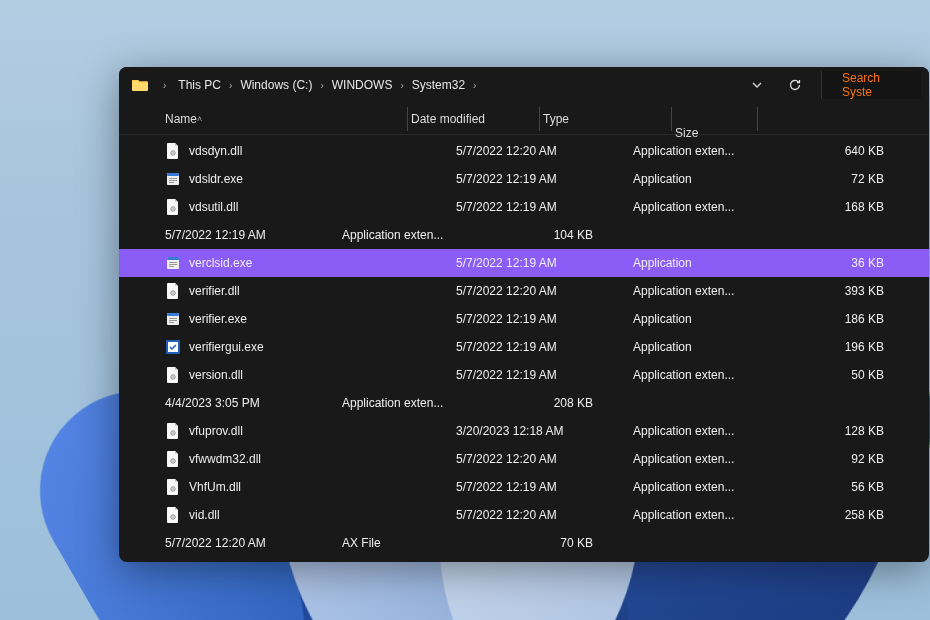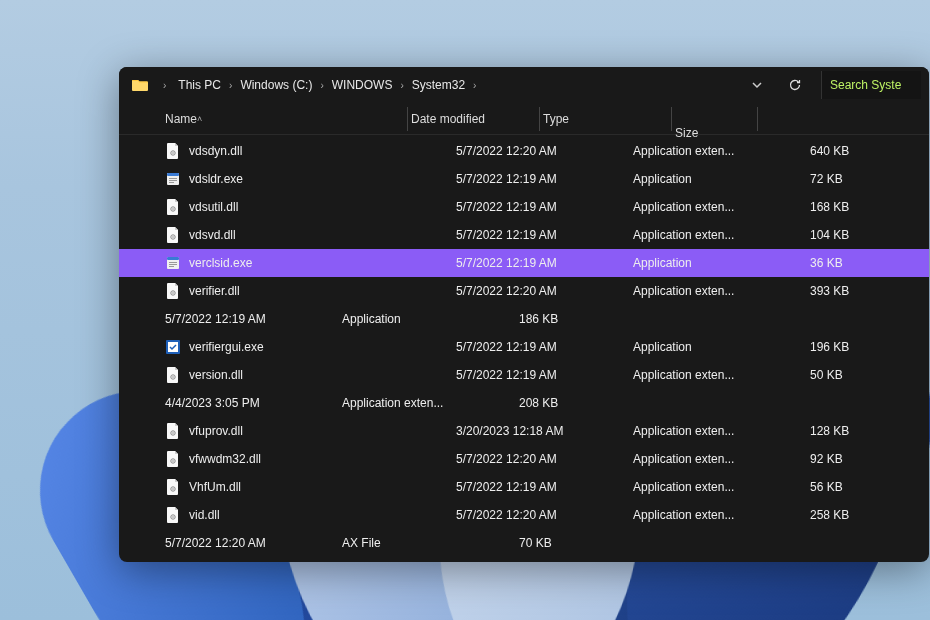--- a/index.html
+++ b/index.html
@@ -55,22 +55,22 @@
       color: #e8e8e8;
     }
     .crumb { padding: 2px 2px; cursor: default; }
     .chev { padding: 0 6px; color: #aaa; font-size: 10px; }
     .ab-right { display: flex; align-items: center; gap: 10px; }
     .ab-btn { width: 28px; height: 28px; display: flex; align-items: center; justify-content: center; color: #ddd; cursor: pointer; }
     .searchbox {
       width: 100px; height: 28px;
       background: #141414; border-left: 1px solid #333;
       display: flex; align-items: center;
-      padding: 0 8px;
-      font-size: 12px; color: #bef264;
+      padding: 0 20px;
+      font-size: 12px; color: #f97316;
       margin-left: 8px;
     }
     .columns {
       height: 32px;
       display: flex;
       align-items: center;
       padding-left: 46px;
       font-size: 12px;
       color: #ddd;
       border-bottom: 1px solid #2a2a2a;
@@ -95,21 +95,21 @@
       font-size: 12px;
       color: #eee;
       gap: 45px;
     }
     .row.selected {
       background: #8b5cf6;
     }
     .cell-name { width: 246px; display: flex; align-items: center; gap: 8px; }
     .cell-date { width: 132px; }
     .cell-type { width: 132px; white-space: nowrap; overflow: hidden; text-overflow: ellipsis; }
-    .cell-size { width: 86px; text-align: left; padding-right: 12px; }
+    .cell-size { width: 86px; text-align: right; padding-right: 12px; }
     .file-icon { width: 16px; height: 16px; display: flex; align-items: center; justify-content: center; flex-shrink: 0; }
     .file-icon svg { width: 14px; height: 16px; }
   </style>
 </head>
 <body>
 
 <div class="wallpaper-shape ws1"></div>
 <div class="wallpaper-shape ws2"></div>
 <div class="wallpaper-shape ws3"></div>
 <div class="wallpaper-shape ws4"></div>
@@ -212,31 +212,20 @@
               <circle cx="7" cy="10" r="0.8" fill="#888"></circle>
             </svg>
           </span>
           <span>vdsutil.dll</span>
         </div>
         <div class="cell-date">5/7/2022 12:19 AM</div>
         <div class="cell-type">Application exten...</div>
         <div class="cell-size">168 KB</div>
       </div>
       <div class="row">
-        <div class="cell-name">
-          <span class="file-icon">
-            <svg viewBox="0 0 14 16">
-              <path fill="#f8f8f8" d="M2 0 h7 l3 3 v12 a1 1 0 0 1 -1 1 H2 a1 1 0 0 1 -1 -1 V1 a1 1 0 0 1 1 -1 z"></path>
-              <path fill="#ccc" d="M9 0 v3 h3 z"></path>
-              <circle cx="7" cy="10" r="2.2" fill="none" stroke="#888" stroke-width="1"></circle>
-              <circle cx="7" cy="10" r="0.8" fill="#888"></circle>
-            </svg>
-          </span>
-          <span>vdsvd.dll</span>
-        </div>
         <div class="cell-date">5/7/2022 12:19 AM</div>
         <div class="cell-type">Application exten...</div>
         <div class="cell-size">104 KB</div>
       </div>
       <div class="row selected">
         <div class="cell-name">
           <span class="file-icon">
             <svg viewBox="0 0 14 16">
               <rect x="1" y="2" width="12" height="12" rx="1" fill="#f0f0f0"></rect>
               <rect x="1" y="2" width="12" height="3" rx="1" fill="#3a7bd5"></rect>
@@ -261,20 +250,32 @@
               <circle cx="7" cy="10" r="0.8" fill="#888"></circle>
             </svg>
           </span>
           <span>verifier.dll</span>
         </div>
         <div class="cell-date">5/7/2022 12:20 AM</div>
         <div class="cell-type">Application exten...</div>
         <div class="cell-size">393 KB</div>
       </div>
       <div class="row">
+        <div class="cell-name">
+          <span class="file-icon">
+            <svg viewBox="0 0 14 16">
+              <rect x="1" y="2" width="12" height="12" rx="1" fill="#f0f0f0"></rect>
+              <rect x="1" y="2" width="12" height="3" rx="1" fill="#3a7bd5"></rect>
+              <rect x="3" y="7" width="8" height="1" fill="#999"></rect>
+              <rect x="3" y="9" width="8" height="1" fill="#999"></rect>
+              <rect x="3" y="11" width="5" height="1" fill="#999"></rect>
+            </svg>
+          </span>
+          <span>verifier.exe</span>
+        </div>
         <div class="cell-date">5/7/2022 12:19 AM</div>
         <div class="cell-type">Application</div>
         <div class="cell-size">186 KB</div>
       </div>
       <div class="row">
         <div class="cell-name">
           <span class="file-icon">
             <svg viewBox="0 0 14 16">
               <rect x="0" y="1" width="14" height="14" rx="1" fill="#1e5fb8"></rect>
               <rect x="2" y="3" width="10" height="10" fill="#fff"></rect>

